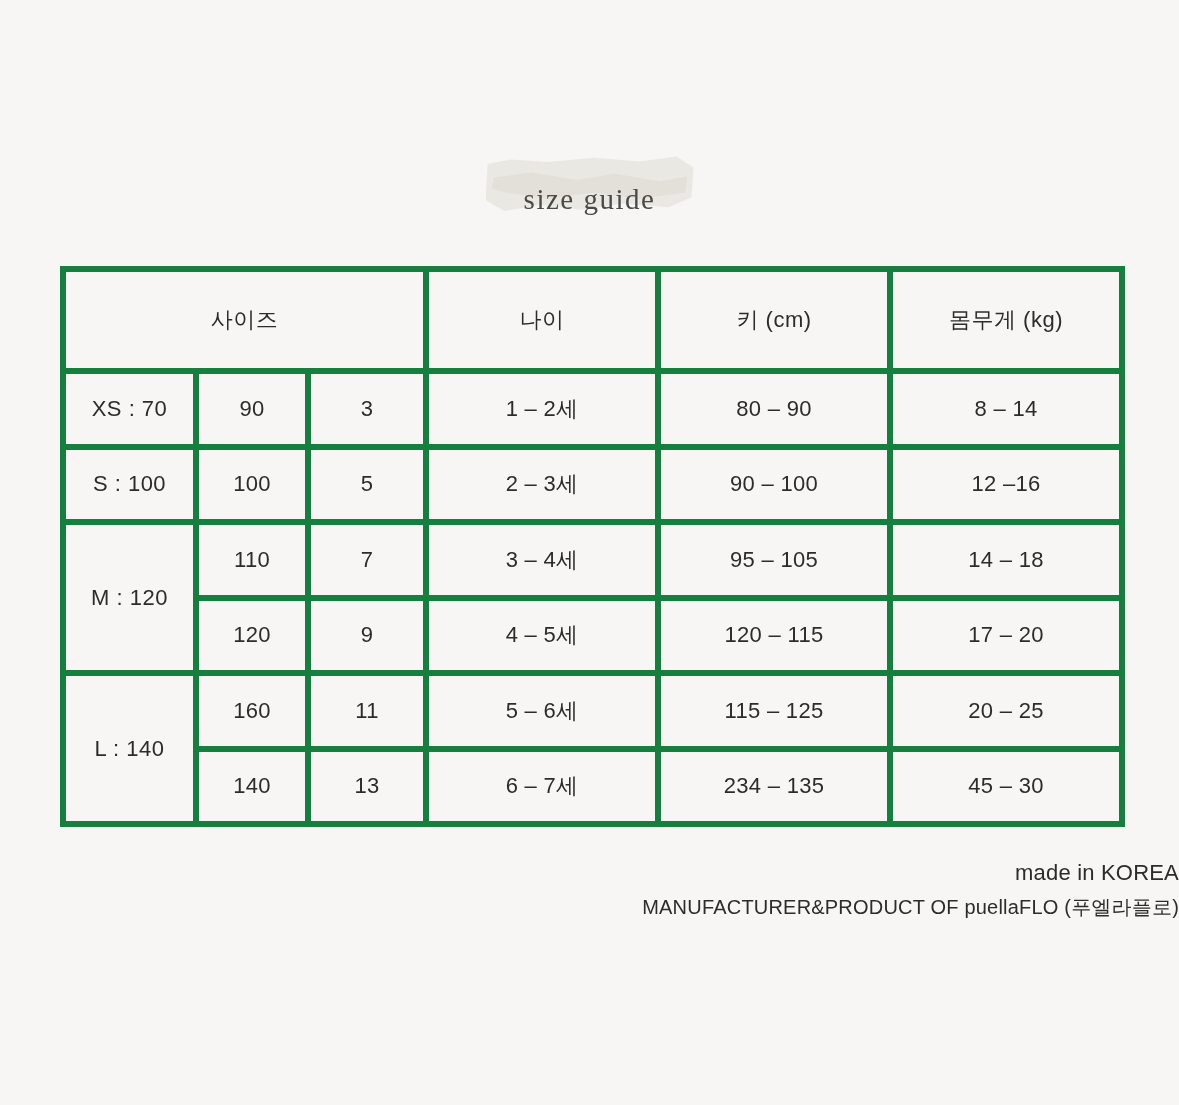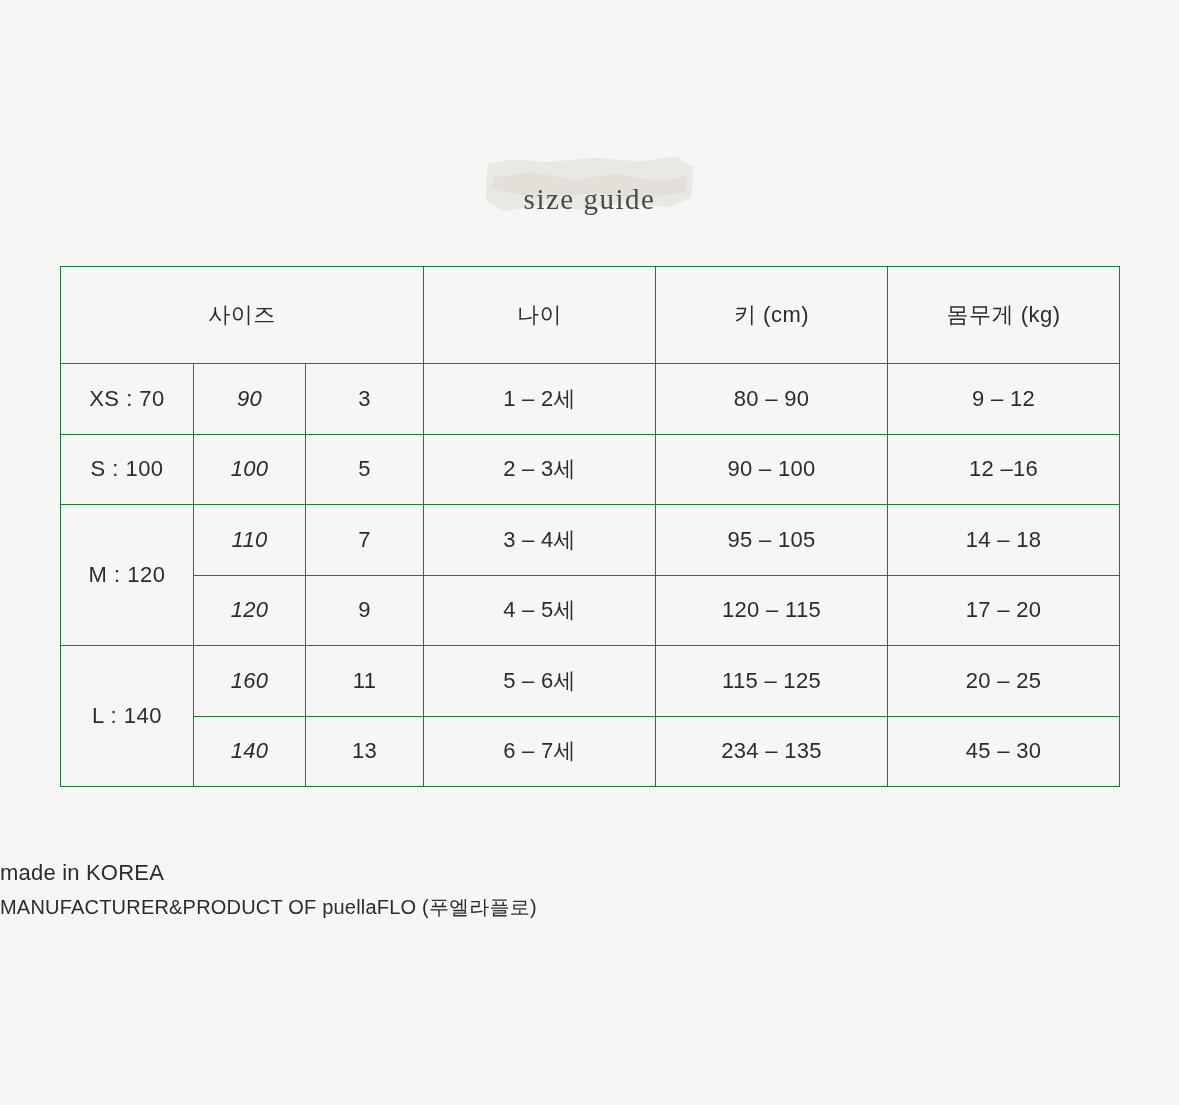--- a/index.html
+++ b/index.html
@@ -68,61 +68,60 @@
     left: 60px;
     top: 266px;
     width: 1059px;
   }
   table.size-table {
     border-collapse: collapse;
     width: 1059px;
     table-layout: fixed;
   }
   table.size-table td, table.size-table th {
-    border: 1px solid #15803d;
+    border: 6px solid #15803d;
     text-align: center;
     vertical-align: middle;
     font-weight: normal;
     font-size: 22px;
     color: #2c2c2c;
     padding: 0;
   }
   thead th {
     height: 96px;
     font-size: 23px;
     letter-spacing: .5px;
   }
   tbody td {
     height: 69.5px;
     font-size: 22.5px;
     letter-spacing: .3px;
   }
   td.red, th.red {
     color: #c8282d;
-    font-style: italic;
   }
   td.label {
     color: #c8282d;
     font-size: 21.5px;
     letter-spacing: .5px;
   }
   .col-label { width: 133px; }
   .col-num   { width: 112px; }
   .col-n     { width: 118px; }
   .col-age   { width: 232px; }
   .col-h     { width: 232px; }
   .col-w     { width: 232px; }
 
   
   .footer {
     position: absolute;
     left: 0;
     top: 855px;
     width: 1179px;
-    text-align: left;
+    text-align: right;
     line-height: 1.65;
   }
   .footer .line1 {
     font-size: 22px;
     color: #2c2c2c;
     letter-spacing: .2px;
   }
   .footer .line2 {
     font-size: 20px;
     color: #2c2c2c;
@@ -158,21 +157,21 @@
         <th>몸무게 (kg)</th>
       </tr>
     </thead>
     <tbody>
       <tr>
         <td class="label" rowspan="1">XS : 70</td>
         <td class="red">90</td>
         <td>3</td>
         <td>1 – 2세</td>
         <td>80 – 90</td>
-        <td>9 – 12</td>
+        <td>8 – 14</td>
       </tr>
       <tr>
         <td class="label" rowspan="1">S : 100</td>
         <td class="red">100</td>
         <td>5</td>
         <td>2 – 3세</td>
         <td>90 – 100</td>
         <td>12 –16</td>
       </tr>
       <tr>

